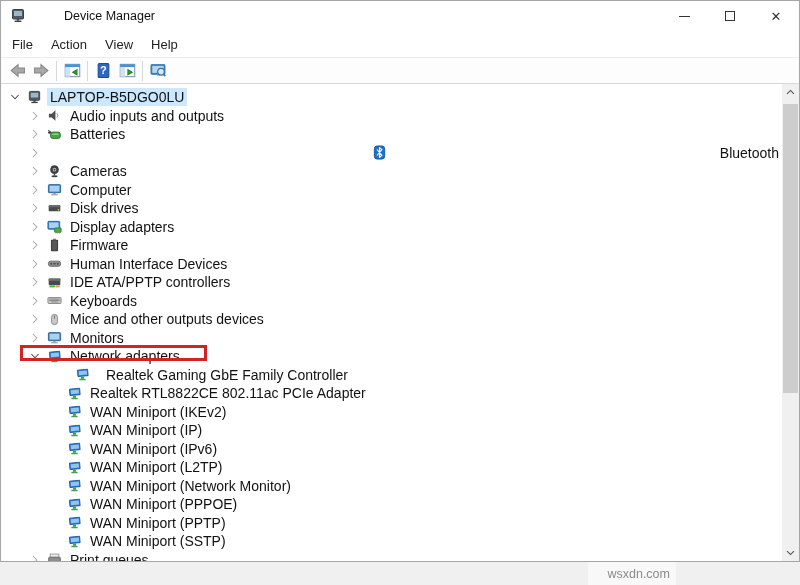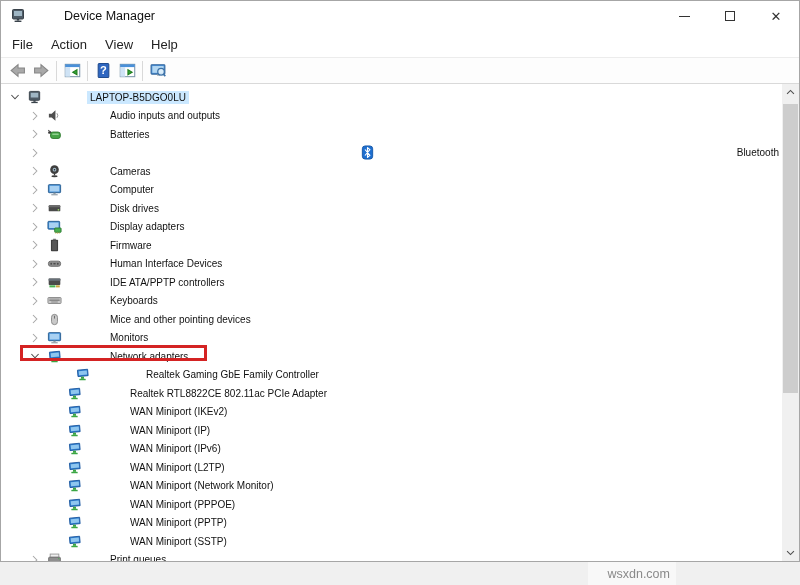--- a/index.html
+++ b/index.html
@@ -27,21 +27,21 @@
     background:#fdfdfd; border-top:1px solid #ececec; border-bottom:1px solid #d9d9d9; }
   .tb-btn { width:24px; height:24px; display:flex; align-items:center; justify-content:center; }
   .tb-sep { width:1px; height:20px; background:#d9d9d9; margin:0 3px; }
 
   
   .tree-area { position:relative; flex:1 1 auto; background:#fff; overflow:hidden; }
   .tree-rows { position:absolute; left:0; top:4px; right:17px; }
   .tree-row { height:18.5px; display:flex; align-items:center; white-space:nowrap; }
   .caret { width:12px; height:12px; flex:0 0 12px; display:inline-flex; align-items:center; justify-content:center; margin-right:6px; }
   .t-icon { width:15px; height:15px; flex:0 0 15px; display:inline-flex; margin-right:5px; }
-  .t-label { font-size:10px; color:#111; padding:1px 3px;margin-left:40px; }
+  .t-label { font-size:14px; color:#111; padding:1px 3px; }
   .t-label.sel { background:#cbe8ff; }
 
   
   .scrollbar { position:absolute; top:0; right:0; width:17px; bottom:0; background:#f0f0f0; }
   .sb-btn { position:absolute; left:0; width:17px; height:17px; display:flex; align-items:center; justify-content:center; }
   .sb-up { top:0; } .sb-down { bottom:0; }
   .sb-thumb { position:absolute; left:1px; width:15px; top:20px; height:289px; background:#cdcdcd; }
 
   
   .annotation-box { position:absolute; left:20px; top:345px; width:187px; height:16px;
@@ -327,21 +327,21 @@
             <svg width="12" height="12" viewBox="0 0 15 15">
               <path d="M5 2.5 L9.8 7.5 L5 12.5" stroke="#a6a6a6" stroke-width="1.3" fill="none"></path>
             </svg>
           </span>
           <span class="t-icon">
             <svg width="15" height="15" viewBox="0 0 16 16">
               <rect x="4.8" y="2.5" width="6.4" height="11" rx="3.2" fill="#c9c9c9" stroke="#8a8a8a"></rect>
               <path d="M8 4 v3" stroke="#6f6f6f" stroke-width="1.1"></path>
             </svg>
           </span>
-          <span class="t-label">Mice and other pointing devices</span>
+          <span class="t-label">Mice and other outputs devices</span>
         </div>
         <div class="tree-row" style="padding-left: 28px;">
           <span class="caret">
             <svg width="12" height="12" viewBox="0 0 15 15">
               <path d="M5 2.5 L9.8 7.5 L5 12.5" stroke="#a6a6a6" stroke-width="1.3" fill="none"></path>
             </svg>
           </span>
           <span class="t-icon">
             <svg width="15" height="15" viewBox="0 0 16 16">
               <rect x="1.5" y="2.8" width="13" height="8.6" rx="0.8" fill="#3d8bd4" stroke="#2b5f92"></rect>

